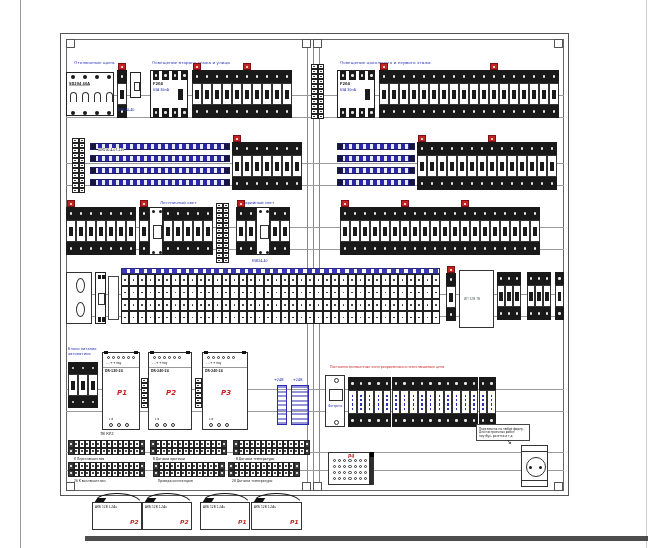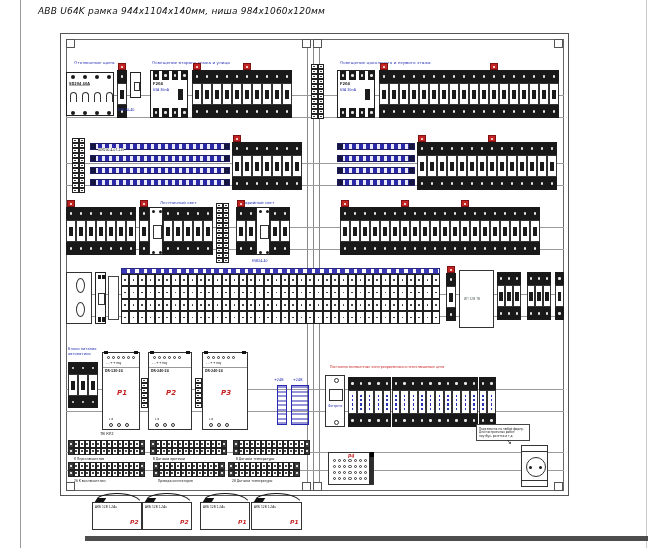--- a/index.html
+++ b/index.html
@@ -38,21 +38,20 @@
   .bar{background:#4d4d4d;}
   .numhead{border:.6px solid #2a2a80;background:repeating-linear-gradient(90deg,#3a3ab8 0 5px,#ffffff 5px 8.4px);}
   .win{border:.5px solid #333;background:#fff;}
   .ell{border:.9px solid #333;border-radius:50%;background:#fff;}
   .sheetline{border-left:1px solid #999;width:0;}
 </style>
 </head>
 <body>
 
 <div id="canvas">
-  <div class="abs t title">ABB U64K  рамка 944х1104х140мм,  ниша 984х1060х120мм</div>
 <div class="abs sheetline" style="left: 20px; top: 0px; height: 548px;"></div>
     <div class="abs sheetline" style="left: 646px; top: 0px; height: 548px; border-color: rgb(204, 204, 204);"></div>
     <div class="abs fo" style="left: 60px; top: 33px; width: 509px; height: 463px;"></div>
     <div class="abs fi" style="left: 65.5px; top: 38.5px; width: 498px; height: 452px;"></div>
     <div class="abs vdiv" style="left: 307px; top: 39px; height: 452px;"></div>
     <div class="abs vdiv" style="left: 313px; top: 39px; height: 452px;"></div>
     <div class="abs vdiv" style="left: 319px; top: 39px; height: 452px;"></div>
     <div class="abs rail" style="left: 66px; top: 95px; width: 498px;"></div>
     <div class="abs rail" style="left: 66px; top: 117px; width: 498px;"></div>
     <div class="abs rail" style="left: 66px; top: 163px; width: 498px;"></div>

